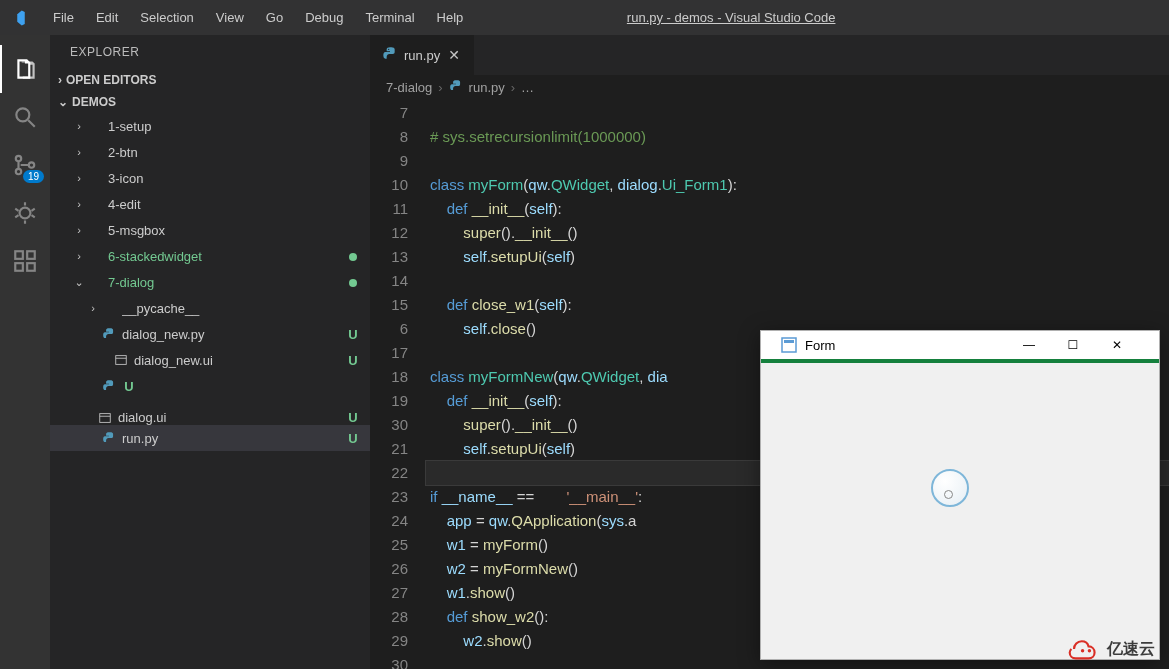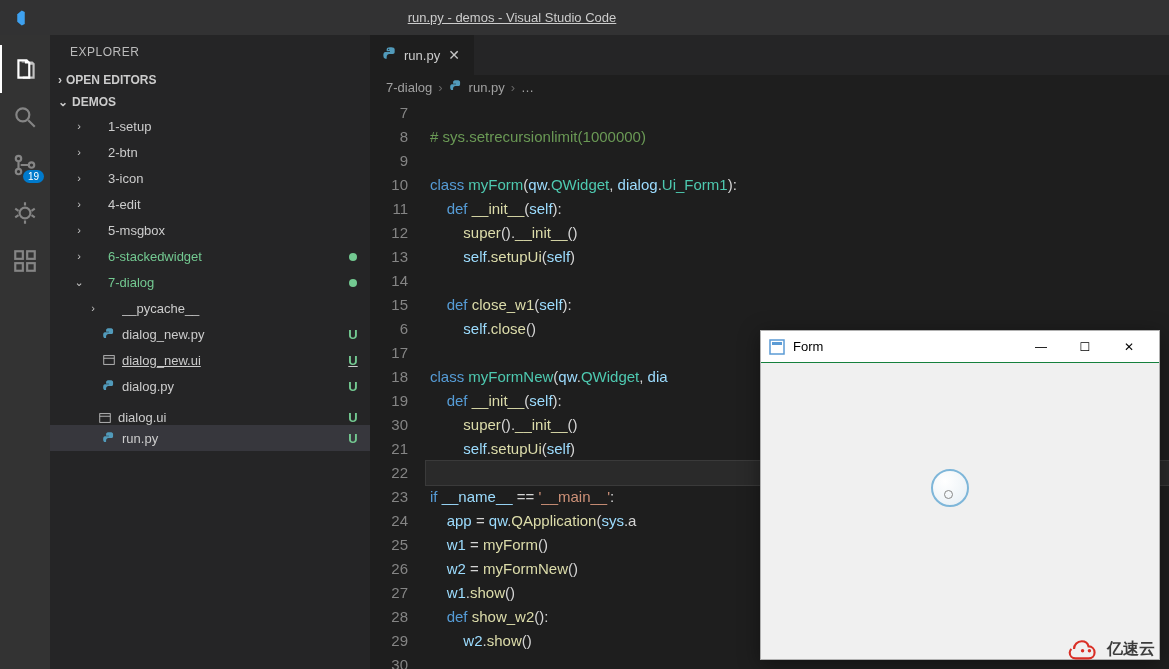--- a/index.html
+++ b/index.html
@@ -53,29 +53,29 @@
 .code { flex: 1; display: flex; font-family: Consolas, monospace; font-size: 15px; line-height: 24px; overflow: hidden; }
 .gutter { width: 56px; text-align: right; color: #858585; padding-right: 18px; user-select: none; }
 .gutter .ln { height: 24px; }
 .lines { flex: 1; white-space: pre; color: #d4d4d4; position: relative; }
 .lines .row { height: 24px; padding-left: 4px; }
 .lines .row.hl { background: #2a2a2a; outline: 1px solid #3a3a3a; }
 
 .tok-k  { color: #569cd6; }
 .tok-cl { color: #4ec9b0; }
 .tok-fn { color: #dcdcaa; }
-.tok-s  { color: #ce9178; }
+.tok-s  { color: #ce9178; margin-left: 28px; }
 .tok-c  { color: #6a9955; }
 .tok-sf { color: #9cdcfe; }
 .tok-p  { color: #d4d4d4; }
 .tok-op { color: #d4d4d4; }
 
 
 .form-window { position: absolute; right: 9px; top: 330px; width: 400px; height: 330px; background: #f0f0f0; border: 1px solid #b0b0b0; box-shadow: 0 4px 20px rgba(0,0,0,0.4); z-index: 10; }
-.form-titlebar { height: 32px; background: #ffffff; display: flex; align-items: center; padding: 0 8px; font-size: 13px; color: #000; border-bottom: 1px solid #15803d; }
+.form-titlebar { height: 32px; background: #ffffff; display: flex; align-items: center; padding: 0 20px; font-size: 13px; color: #000; border-bottom: 4px solid #15803d; }
 .form-titlebar .qt-icon { width: 16px; height: 16px; margin-right: 8px; display: inline-flex; align-items: center; justify-content: center; }
 .form-titlebar .spacer { flex: 1; }
 .form-titlebar .win-btn { width: 44px; height: 30px; display: flex; align-items: center; justify-content: center; font-size: 12px; color: #000; }
 .form-body { height: calc(100% - 32px); position: relative; background: #f0f0f0; }
 .radio-circle { position: absolute; top: 106px; left: 170px; width: 38px; height: 38px; border: 2px solid #7eb6d9; border-radius: 50%; background: radial-gradient(circle at 35% 30%, #fff, #e6eef4); }
 .radio-circle::after { content: ""; position: absolute; bottom: 6px; left: 11px; width: 7px; height: 7px; border: 1px solid #888; border-radius: 50%; }
 .form-text { position: absolute; top: 229px; left: 0; right: 0; text-align: center; font-size: 13px; color: #000; font-family: SimSun, monospace; }
 
 .watermark { position: absolute; bottom: 8px; right: 14px; z-index: 20; display: flex; align-items: center; opacity: 0.95; }
 .watermark svg { width: 42px; height: 24px; }
@@ -83,20 +83,30 @@
 </style>
 </head>
 <body>
 
 <div class="titlebar">
   <div class="logo">
     <svg viewBox="0 0 24 24">
         <path fill="#3ea1f0" d="M17 2l-12 10 12 10 4-2V4l-4-2zM5 12l6-5v10l-6-5z"></path>
       </svg>
   </div>
+  <div class="menu" id="menu">
+      <div class="menu-item">File</div>
+      <div class="menu-item">Edit</div>
+      <div class="menu-item">Selection</div>
+      <div class="menu-item">View</div>
+      <div class="menu-item">Go</div>
+      <div class="menu-item">Debug</div>
+      <div class="menu-item">Terminal</div>
+      <div class="menu-item">Help</div>
+    </div>
   <div class="title">run.py - demos - Visual Studio Code</div>
 </div>
 
 <div class="main">
 
   <div class="activitybar">
     <div class="activity-item active">
       <svg viewBox="0 0 24 24">
           <path d="M4 3h9l3 3v15H4V3zm2 2v14h8V7h-3V5H6z"></path>
           <path d="M8 5h10l2 2v14H9v-2h9V8h-3V6H8V5z" opacity="0.7"></path>
@@ -195,39 +205,38 @@
         <div class="tree-item" style="padding-left: 36px; justify-content: space-between;">
           <span class="chev"></span>
           <span class="icon">
             <svg width="14" height="14" viewBox="0 0 24 24">
               <path fill="#519aba" d="M12 2c-3 0-5 1-5 3v3h5v1H5c-2 0-3 2-3 5s1 5 3 5h2v-3c0-2 2-4 4-4h5c2 0 3-1 3-3V5c0-2-2-3-5-3h-2z"></path>
             </svg>
           </span>
           <span class="label">dialog_new.py</span>
           <span class="status"><span class="status-u">U</span></span>
         </div>
-        <div class="tree-item" style="padding-left: 36px; text-decoration: underline;">
+        <div class="tree-item" style="padding-left: 48px;">
           <span class="chev"></span>
           <span class="icon">
             <svg width="14" height="14" viewBox="0 0 16 16">
               <rect x="2" y="3" width="12" height="10" fill="none" stroke="#c5c5c5"></rect>
               <line x1="2" y1="6" x2="14" y2="6" stroke="#c5c5c5"></line>
             </svg>
           </span>
           <span class="label">dialog_new.ui</span>
           <span class="status"><span class="status-u">U</span></span>
         </div>
         <div class="tree-item" style="padding-left: 36px;">
           <span class="chev"></span>
           <span class="icon">
             <svg width="14" height="14" viewBox="0 0 24 24">
               <path fill="#519aba" d="M12 2c-3 0-5 1-5 3v3h5v1H5c-2 0-3 2-3 5s1 5 3 5h2v-3c0-2 2-4 4-4h5c2 0 3-1 3-3V5c0-2-2-3-5-3h-2z"></path>
             </svg>
           </span>
-          <span class="label">dialog.py</span>
           <span class="status"><span class="status-u">U</span></span>
         </div>
         <div class="tree-item" style="padding-left: 32px; align-items: flex-end;">
           <span class="chev"></span>
           <span class="icon">
             <svg width="14" height="14" viewBox="0 0 16 16">
               <rect x="2" y="3" width="12" height="10" fill="none" stroke="#c5c5c5"></rect>
               <line x1="2" y1="6" x2="14" y2="6" stroke="#c5c5c5"></line>
             </svg>
           </span>

